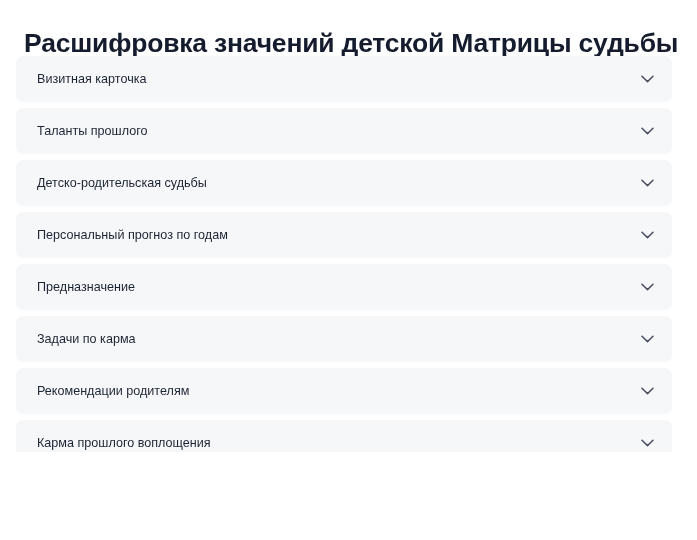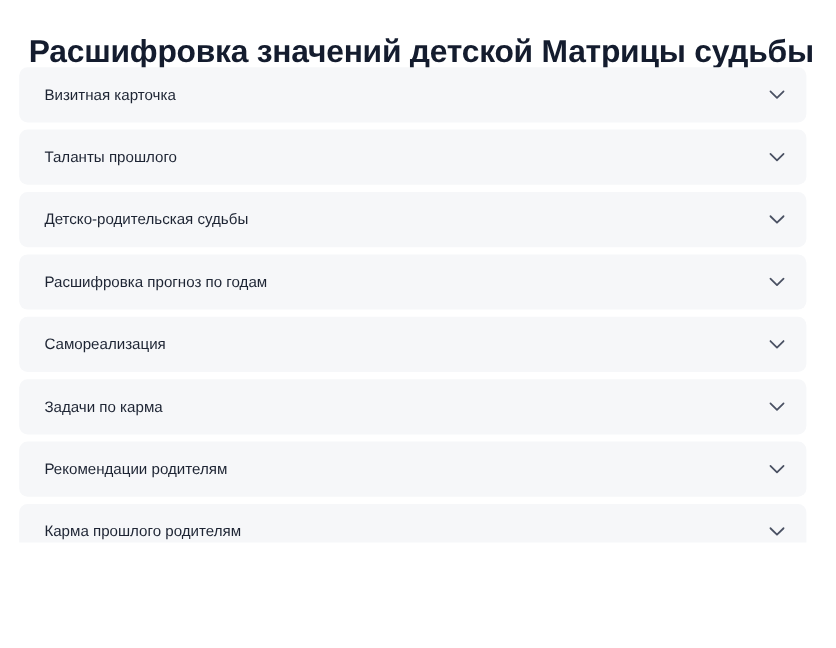--- a/index.html
+++ b/index.html
@@ -125,29 +125,29 @@
       </div>
       <div class="accordion-item">
         <span class="accordion-label">Детско-родительская судьбы</span>
         <span class="chevron-slot">
           <svg width="13" height="8" viewBox="0 0 13 8" xmlns="http://www.w3.org/2000/svg">
             <path d="M1 1.2 L6.5 6.6 L12 1.2" fill="none" stroke="#4a5163" stroke-width="1.5" stroke-linecap="round" stroke-linejoin="round"></path>
           </svg>
         </span>
       </div>
       <div class="accordion-item">
-        <span class="accordion-label">Расшифровка прогноз по годам</span>
+        <span class="accordion-label">Персональный прогноз по годам</span>
         <span class="chevron-slot">
           <svg width="13" height="8" viewBox="0 0 13 8" xmlns="http://www.w3.org/2000/svg">
             <path d="M1 1.2 L6.5 6.6 L12 1.2" fill="none" stroke="#4a5163" stroke-width="1.5" stroke-linecap="round" stroke-linejoin="round"></path>
           </svg>
         </span>
       </div>
       <div class="accordion-item">
-        <span class="accordion-label">Самореализация</span>
+        <span class="accordion-label">Предназначение</span>
         <span class="chevron-slot">
           <svg width="13" height="8" viewBox="0 0 13 8" xmlns="http://www.w3.org/2000/svg">
             <path d="M1 1.2 L6.5 6.6 L12 1.2" fill="none" stroke="#4a5163" stroke-width="1.5" stroke-linecap="round" stroke-linejoin="round"></path>
           </svg>
         </span>
       </div>
       <div class="accordion-item">
         <span class="accordion-label">Задачи по карма</span>
         <span class="chevron-slot">
           <svg width="13" height="8" viewBox="0 0 13 8" xmlns="http://www.w3.org/2000/svg">
@@ -157,21 +157,21 @@
       </div>
       <div class="accordion-item">
         <span class="accordion-label">Рекомендации родителям</span>
         <span class="chevron-slot">
           <svg width="13" height="8" viewBox="0 0 13 8" xmlns="http://www.w3.org/2000/svg">
             <path d="M1 1.2 L6.5 6.6 L12 1.2" fill="none" stroke="#4a5163" stroke-width="1.5" stroke-linecap="round" stroke-linejoin="round"></path>
           </svg>
         </span>
       </div>
       <div class="accordion-item">
-        <span class="accordion-label">Карма прошлого родителям</span>
+        <span class="accordion-label">Карма прошлого воплощения</span>
         <span class="chevron-slot">
           <svg width="13" height="8" viewBox="0 0 13 8" xmlns="http://www.w3.org/2000/svg">
             <path d="M1 1.2 L6.5 6.6 L12 1.2" fill="none" stroke="#4a5163" stroke-width="1.5" stroke-linecap="round" stroke-linejoin="round"></path>
           </svg>
         </span>
       </div>
     </div>
 
   <div id="avito-watermark">
     <svg width="100" height="34" viewBox="0 0 100 34" xmlns="http://www.w3.org/2000/svg">

